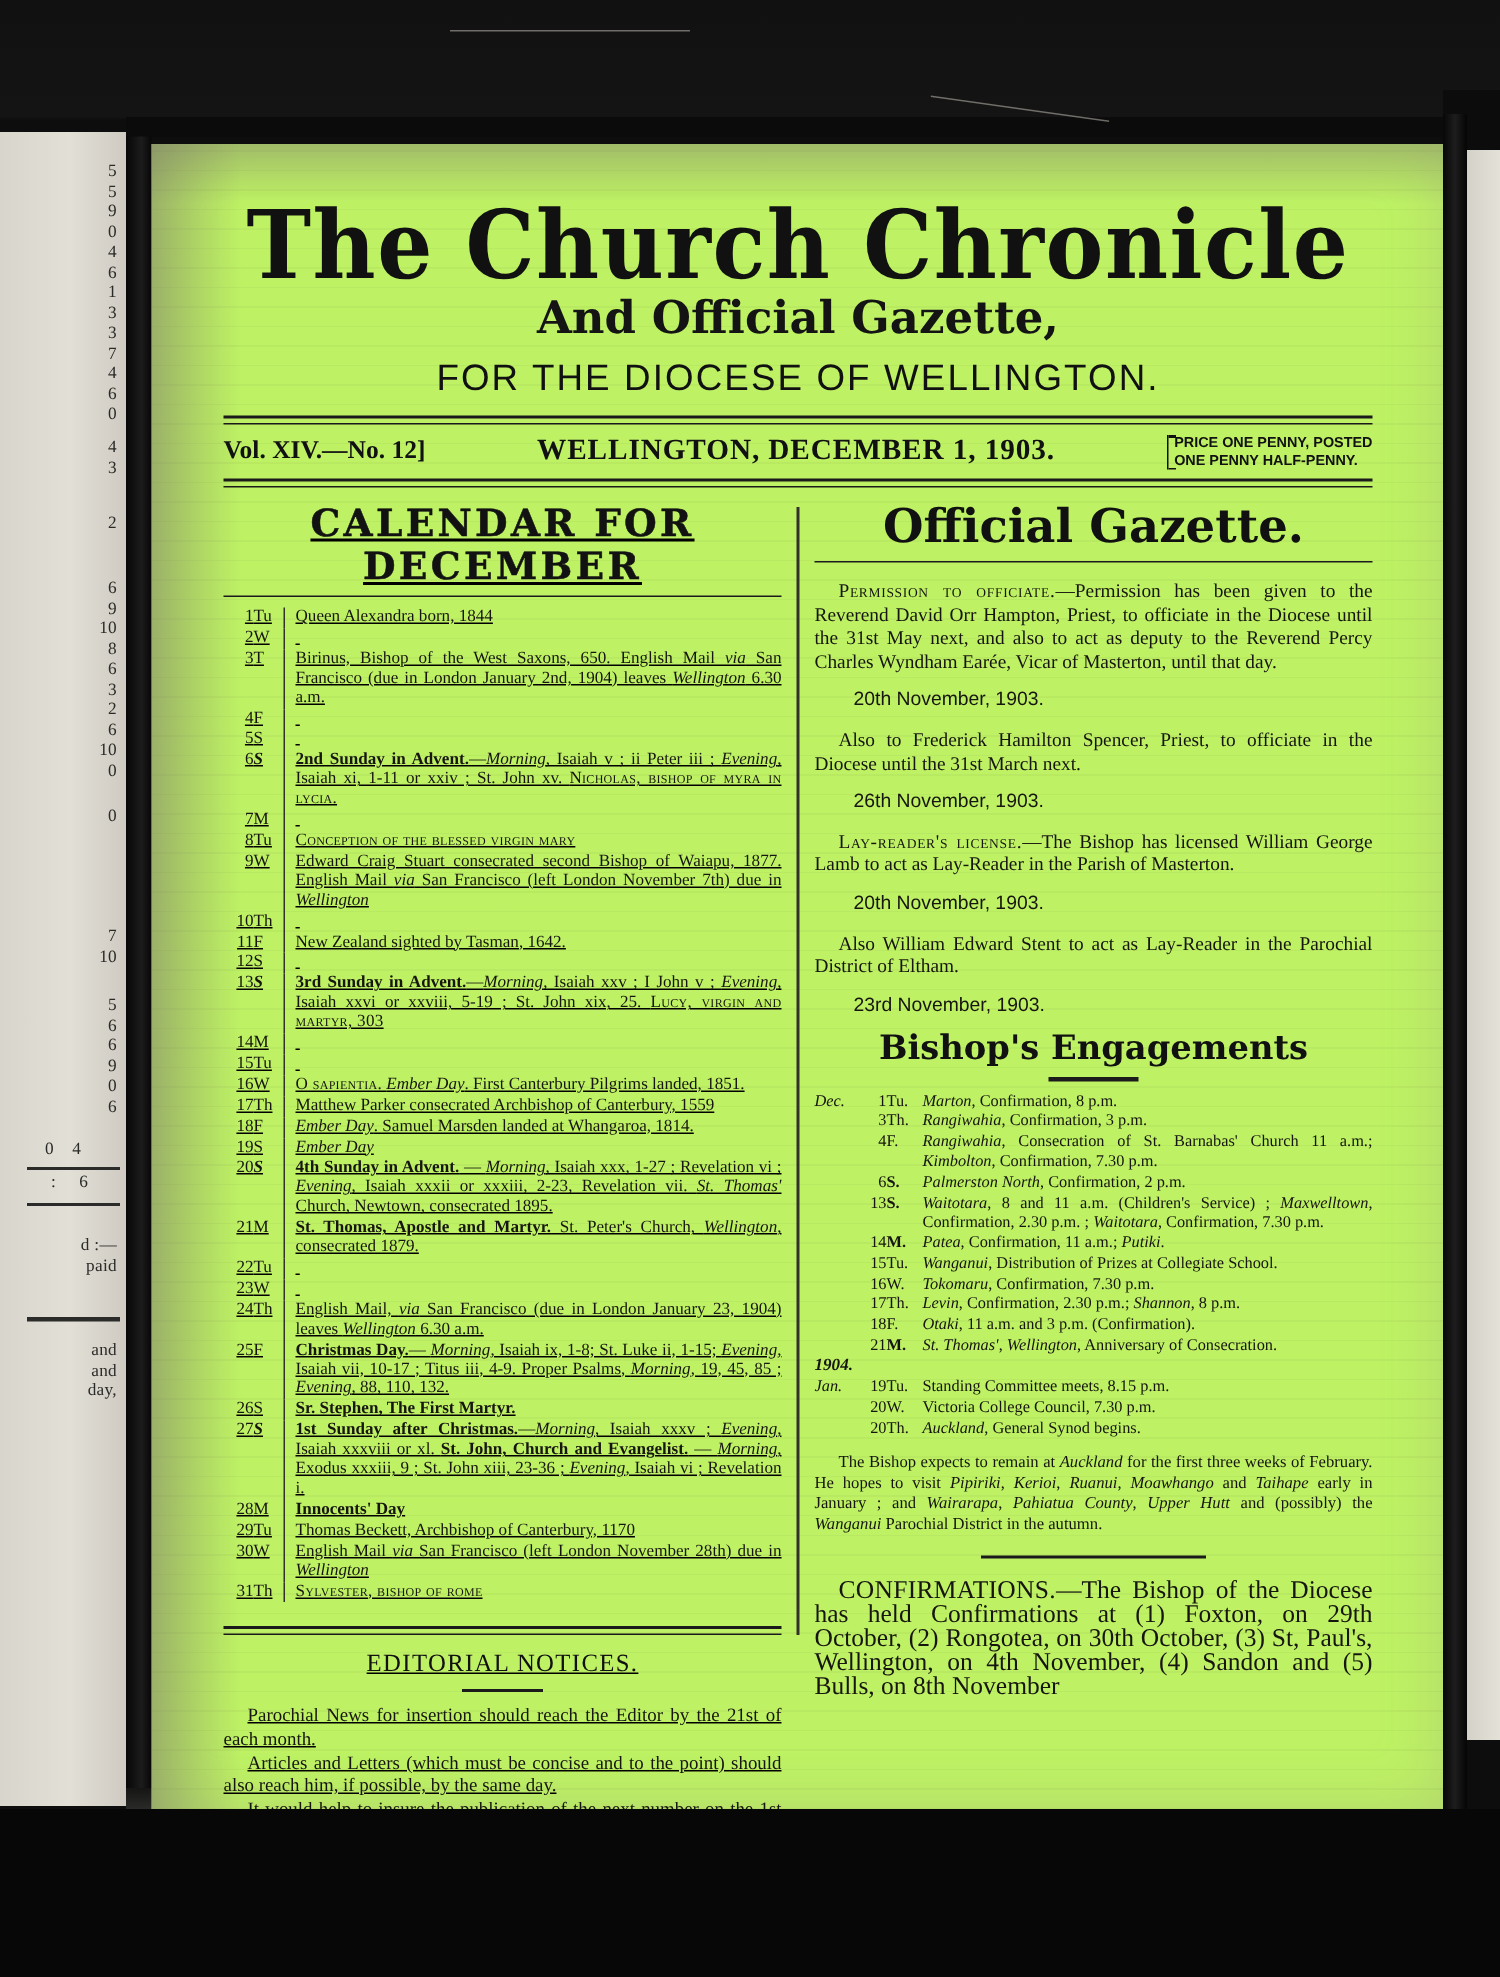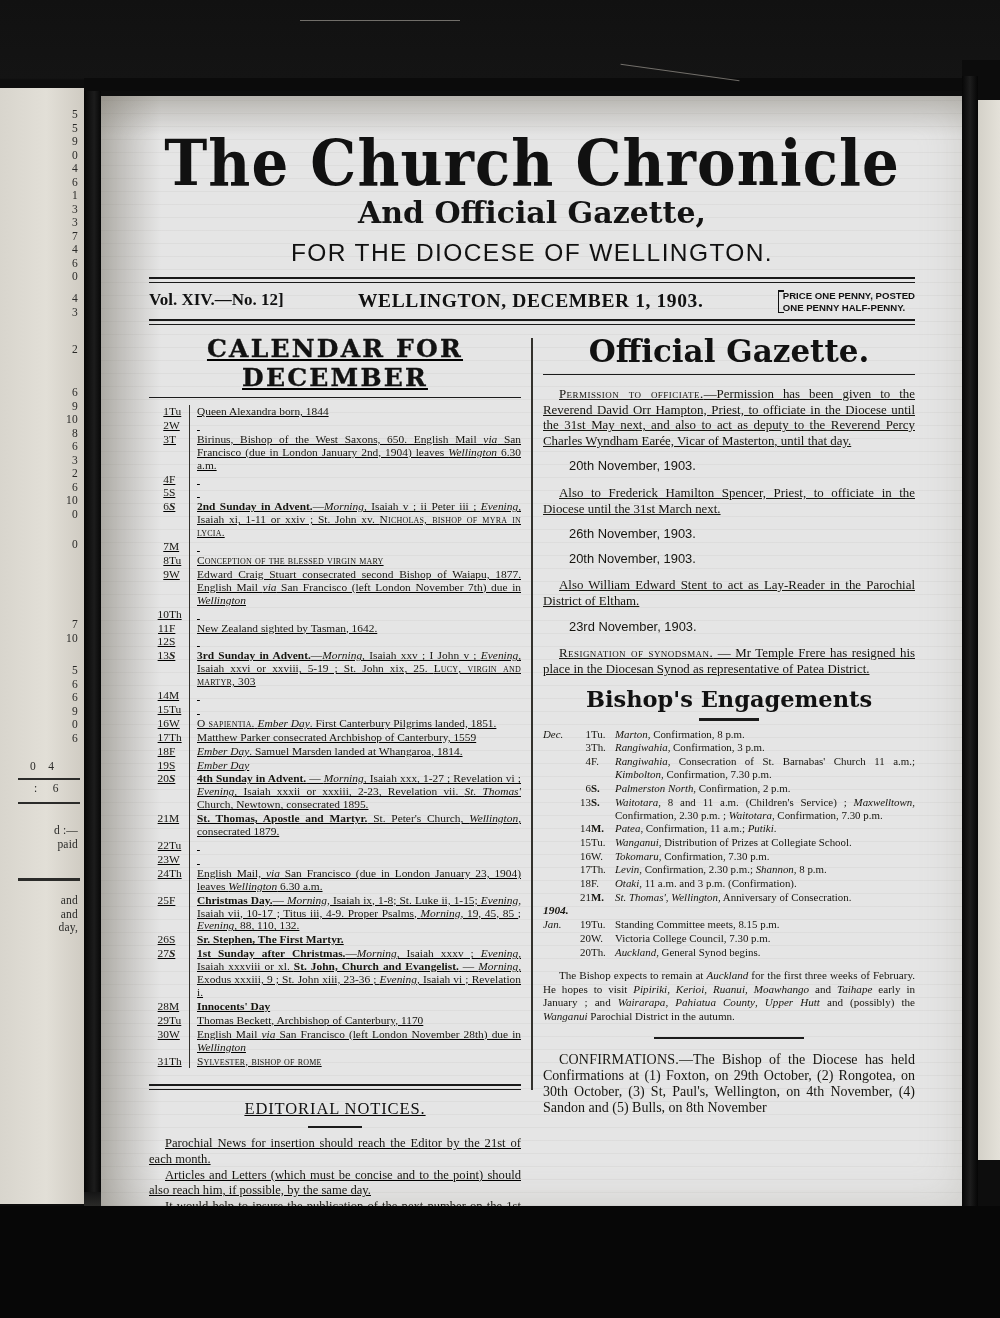--- a/index.html
+++ b/index.html
@@ -26,21 +26,21 @@
   }
   .sliver-rule{position:absolute;right:4px;height:2px;background:#2b2b29;}
 
   
   .gutter-l{position:absolute;left:84px;top:78px;width:17px;height:1140px;
      background:linear-gradient(90deg,#060606,#1c1c1c 60%,#070707);}
 
   
   .page{
     position:absolute;left:101px;top:96px;width:861px;height:1110px;
-    background:#e5e5e5;
+    background:#bef264;
     box-shadow:inset 0 0 40px rgba(150,145,132,.30);
     overflow:hidden;
   }
   
   .bleed{position:absolute;inset:0;opacity:.085;pointer-events:none;
      background:
       repeating-linear-gradient(0deg, rgba(60,55,45,.55) 0px, rgba(60,55,45,.55) 1px, transparent 1px, transparent 13px);
   }
   .smudgeL{position:absolute;left:0;top:0;width:60px;height:100%;
      background:linear-gradient(90deg,rgba(120,115,104,.45),rgba(120,115,104,0));}
@@ -127,42 +127,42 @@
   .ed-wrap{margin-top:16px;width:372px;}
   .ed-rule{border-top:2.4px solid #1a1a1a;border-bottom:1px solid #1a1a1a;height:3px;}
   .ed-title{font-family:"Liberation Serif",serif;font-size:16.5px;text-align:center;
      margin-top:9px;letter-spacing:.9px;color:#111;}
   .ed-dash{width:54px;height:2px;background:#1b1b1b;margin:7px auto 8px auto;}
   .ed-p{font-family:"Liberation Serif",serif;font-size:12.6px;line-height:15.2px;
      text-align:justify;text-indent:16px;color:#16150f;margin:0 0 1px 0;}
 
   
   .gz-p{font-family:"Liberation Serif",serif;font-size:12.9px;line-height:15.6px;
-     text-align:justify;text-indent:16px;color:#16150f;margin:12px 0 9px 0;text-decoration:underline;}
+     text-align:justify;text-indent:16px;color:#16150f;margin:12px 0 9px 0;}
   .gz-date{font-family:Liberation Sans, sans-serif;font-size:12.9px;line-height:15.6px;
      text-indent:26px;color:#16150f;margin:0 0 9px 0;}
   .gz-lead{font-variant:small-caps;letter-spacing:.45px;}
 
   
   .be-head{text-align:center;margin-top:4px;}
   .be-head .t{font-family:"DejaVu Serif",serif;font-weight:700;font-size:22.5px;color:#111;}
   .be-dash{width:60px;height:2.4px;background:#1b1b1b;margin:6px auto 7px auto;}
   table.eng{border-collapse:collapse;width:372px;
      font-family:"Liberation Serif",serif;font-size:10.9px;line-height:13.1px;color:#16150f;}
   table.eng td{vertical-align:top;padding:0 0 .6px 0;}
   td.em{width:30px;text-align:left;white-space:nowrap;font-style:italic;}
   td.ed{width:18px;text-align:right;padding-right:4px;white-space:nowrap;}
   td.ew{width:24px;text-align:left;white-space:nowrap;}
   td.et{padding-left:2px;text-align:justify;}
   .yr{font-weight:700;font-size:11.4px;}
 
   .be-note{font-family:"Liberation Serif",serif;font-size:11.1px;line-height:13.6px;
      text-align:justify;text-indent:16px;color:#16150f;margin:10px 0 0 0;}
   .be-sep{width:150px;height:2.2px;background:#1b1b1b;margin:13px auto 13px auto;}
-  .cf-p{font-family:"Liberation Serif",serif;font-size:14px;line-height:16px;
+  .cf-p{font-family:"Liberation Serif",serif;font-size:17px;line-height:16px;
      text-align:justify;text-indent:16px;color:#16150f;margin:0;}
 </style>
 </head>
 <body>
 
 <div id="scan">
   <div class="bed"></div>
 
   <div class="left-sliver">
     <div class="frag" style="top:20px;">5
@@ -464,24 +464,24 @@
           <div class="head-gaz">
             <div class="t">Official Gazette.</div>
             <div class="head-rule"></div>
           </div>
 
           <div id="gz-body" style="margin-top:10px;">
               <p class="gz-p"><span class="gz-lead">Permission to officiate.</span><span>—Permission has been given to the Reverend David Orr Hampton, Priest, to officiate in the Diocese until the 31st May next, and also to act as deputy to the Reverend Percy Charles Wyndham Earée, Vicar of Masterton, until that day.</span></p>
               <p class="gz-date">20th November, 1903.</p>
               <p class="gz-p"><span>Also to Frederick Hamilton Spencer, Priest, to officiate in the Diocese until the 31st March next.</span></p>
               <p class="gz-date">26th November, 1903.</p>
+              <p class="gz-p"><span class="gz-lead">Lay-reader's license.</span><span>—The Bishop has licensed William George Lamb to act as Lay-Reader in the Parish of Masterton.</span></p>
               <p class="gz-date">20th November, 1903.</p>
               <p class="gz-p"><span>Also William Edward Stent to act as Lay-Reader in the Parochial District of Eltham.</span></p>
               <p class="gz-date">23rd November, 1903.</p>
-              <p class="gz-p"><span class="gz-lead">Resignation of synodsman.</span><span> — Mr Temple Frere has resigned his place in the Diocesan Synod as representative of Patea District.</span></p>
             </div>
 
           <div class="be-head">
             <div class="t">Bishop's Engagements</div>
             <div class="be-dash"></div>
           </div>
 
           <table class="eng">
             <tbody id="eng-body">
                 <tr>

